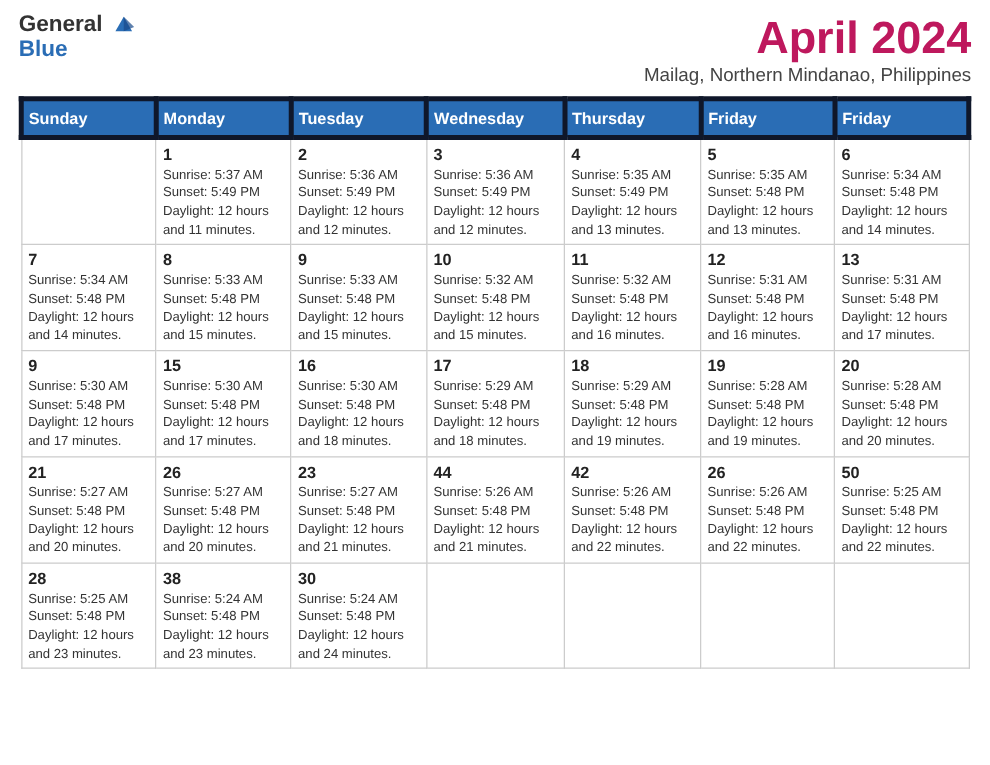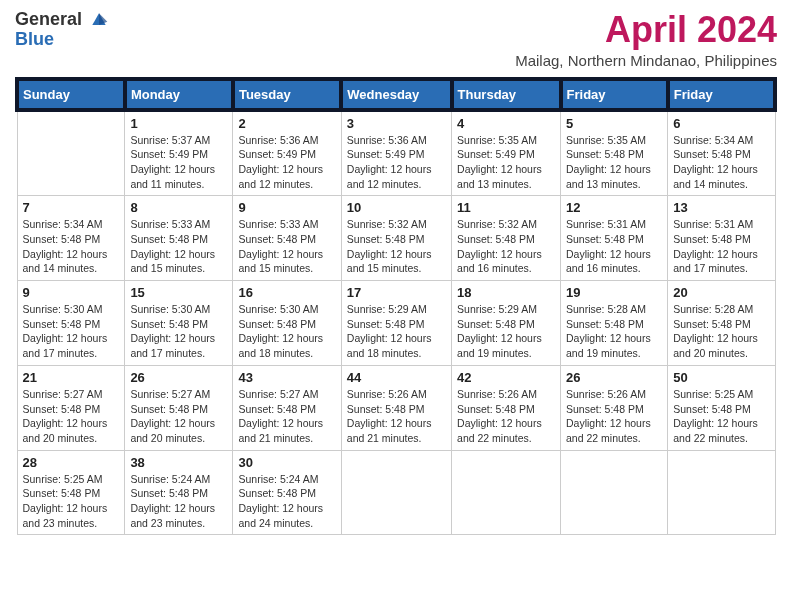--- a/index.html
+++ b/index.html
@@ -203,21 +203,21 @@
       <tr>
         <td>
           <span class="day-number">21</span>
           <div class="day-info">Sunrise: 5:27 AM<br>Sunset: 5:48 PM<br>Daylight: 12 hours and 20 minutes.</div>
         </td>
         <td>
           <span class="day-number">26</span>
           <div class="day-info">Sunrise: 5:27 AM<br>Sunset: 5:48 PM<br>Daylight: 12 hours and 20 minutes.</div>
         </td>
         <td>
-          <span class="day-number">43</span>
+          <span class="day-number">23</span>
           <div class="day-info">Sunrise: 5:27 AM<br>Sunset: 5:48 PM<br>Daylight: 12 hours and 21 minutes.</div>
         </td>
         <td>
           <span class="day-number">44</span>
           <div class="day-info">Sunrise: 5:26 AM<br>Sunset: 5:48 PM<br>Daylight: 12 hours and 21 minutes.</div>
         </td>
         <td>
           <span class="day-number">42</span>
           <div class="day-info">Sunrise: 5:26 AM<br>Sunset: 5:48 PM<br>Daylight: 12 hours and 22 minutes.</div>
         </td>

